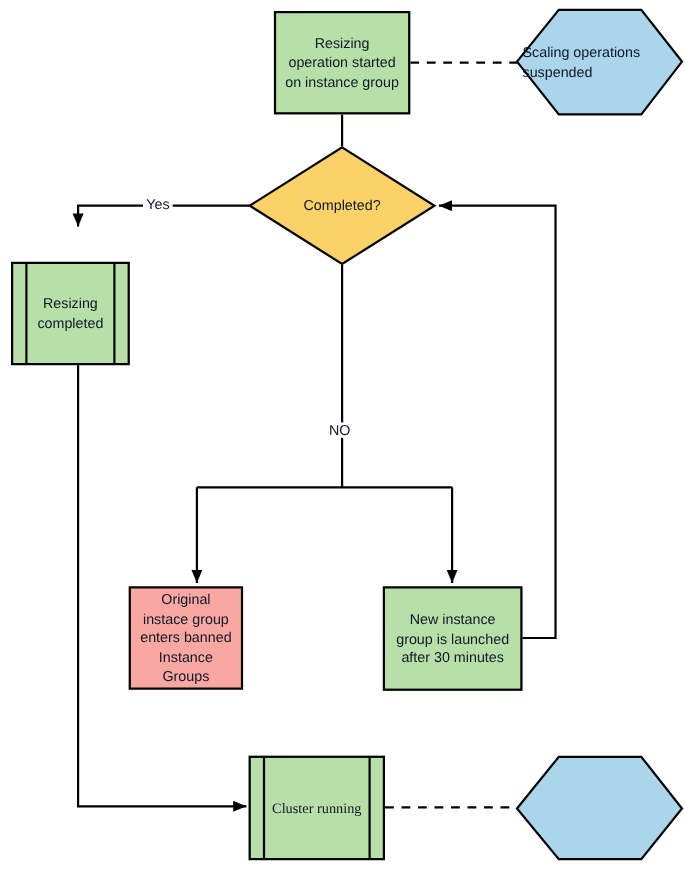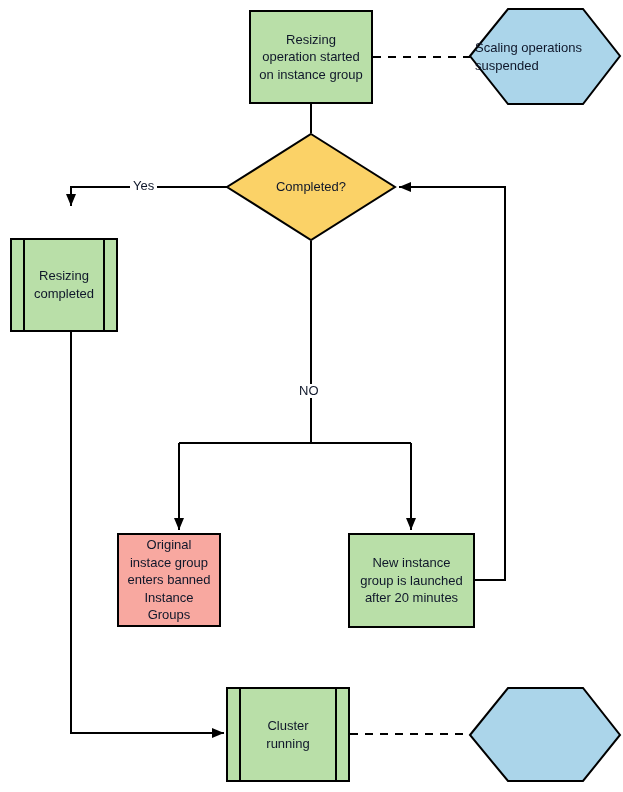--- a/index.html
+++ b/index.html
@@ -100,24 +100,24 @@
 
   <div class="node green predef" style="left:10px; top:210px; width:108px; height:94px;margin-top:28px;">
     <span>Resizing completed</span>
   </div>
 
   <div class="node red" style="left:117px; top:533px; width:104px; height:94px;">
     <span>Original instace group enters banned Instance Groups</span>
   </div>
 
   <div class="node green" style="left:348px; top:533px; width:127px; height:95px;">
-    <span>New instance group is launched after 20 minutes</span>
+    <span>New instance group is launched after 30 minutes</span>
   </div>
 
-  <div class="node green predef" style="left:226px; top:687px; width:124px; height:95px;">
+  <div class="node green predef" style="left:226px; top:687px; width:124px; height:95px;font-family:Liberation Serif, serif;">
     <span>Cluster running</span>
   </div>
 
   <div class="shape-label" style="left:227px; top:134px; width:168px; height:106px;">Completed?</div>
 
   <div class="shape-label" style="left:475px; top:9px; width:141px; height:95px;">Scaling operations suspended</div>
 
 
   <div class="edge-label" style="left:130px; top:179px;">Yes</div>
 

